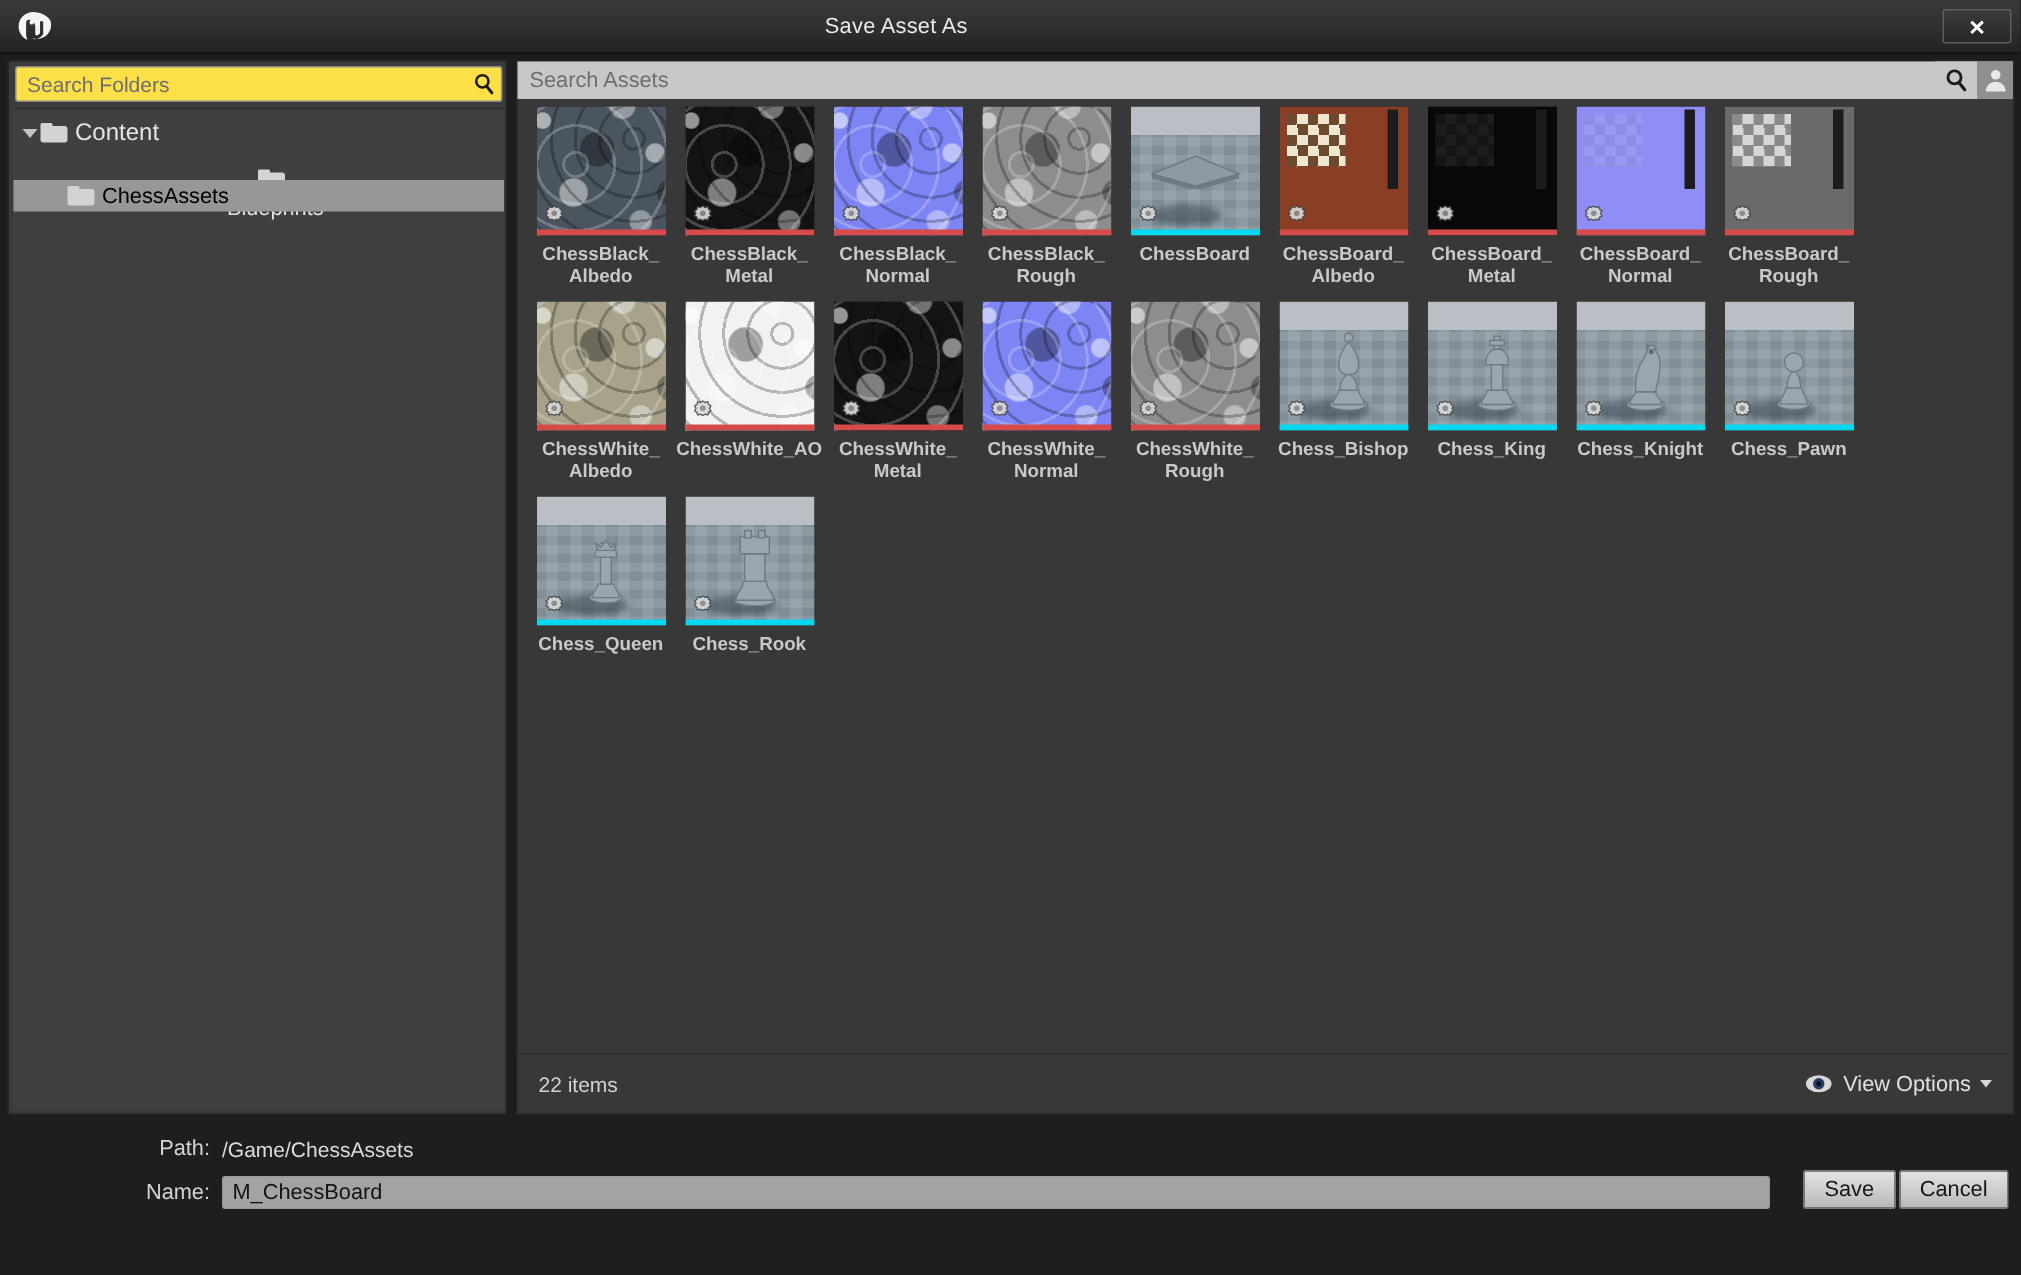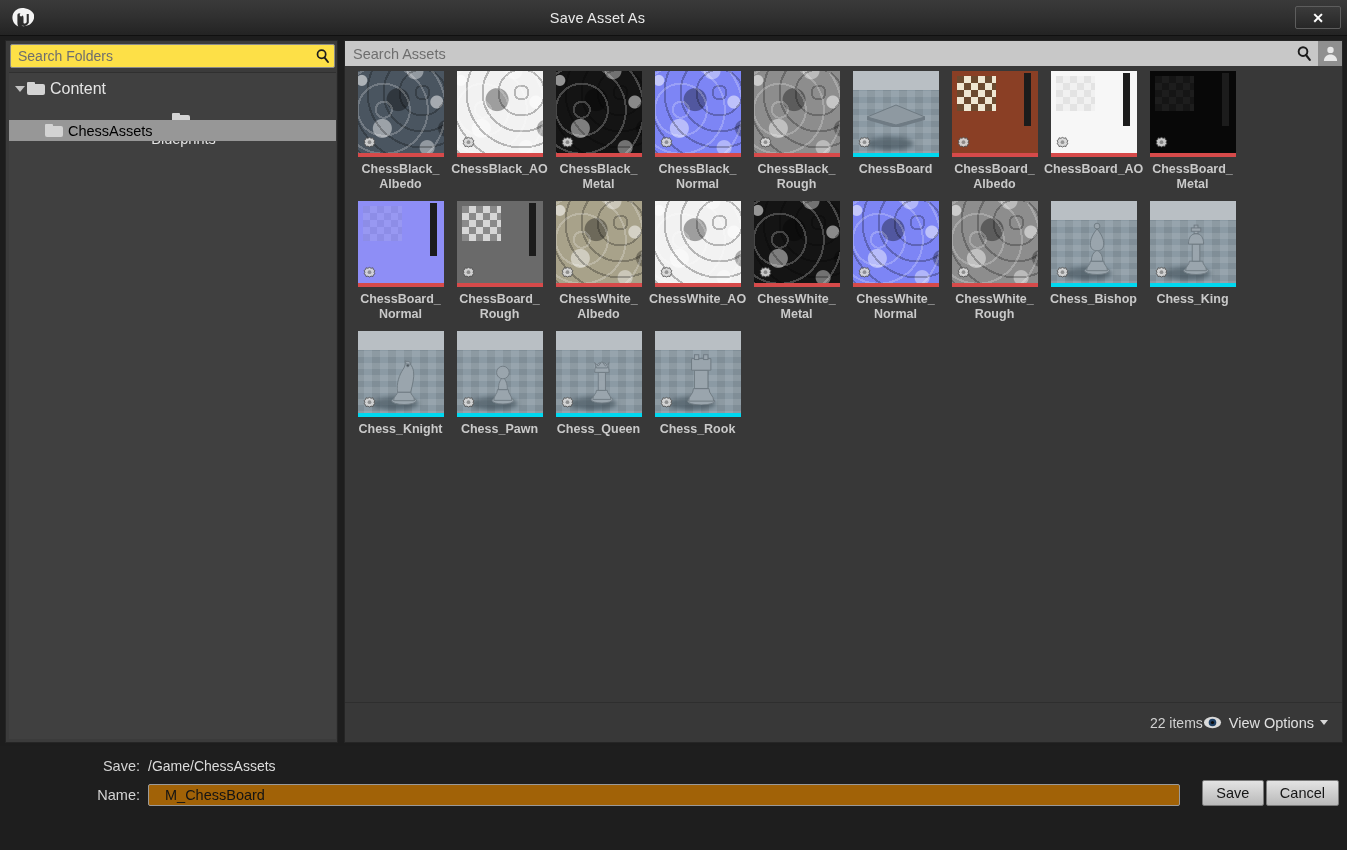--- a/index.html
+++ b/index.html
@@ -204,21 +204,21 @@
     background-image: repeating-conic-gradient(#d6d6d6 0% 25%, #8a8a8a 0% 50%);
   }
   .board-strip {
     position: absolute; right: 8%; top: 2%; width: 7px; height: 62%;
     background: #1c1c1c;
   }
 
   
   #status-bar {
     position: absolute; left: 0; bottom: 0; width: 997px; height: 40px;
-    display: flex; align-items: center; justify-content: flex-end;
+    display: flex; align-items: center; justify-content: space-between;
     padding: 0 14px; background: #383838;
     border-top: 1px solid #2e2e2e;
   }
   #item-count { color: #d2d2d2; font-size: 14px; }
   #view-options {
     display: flex; align-items: center; gap: 6px;
     color: #e0e0e0; font-size: 14.5px; cursor: pointer;
   }
   .eye-ic { width: 20px; height: 14px; display:flex; align-items:center; justify-content:center; }
   .caret { width: 0;height:0;border-left:4px solid transparent;border-right:4px solid transparent;border-top:5px solid #d8d8d8; }
@@ -234,22 +234,22 @@
   #name-row {
     position: absolute; left: 0; top: 38px; display: flex; align-items: center;
   }
   .form-label {
     width: 148px; text-align: right; padding-right: 8px;
     color: #d4d4d4; font-size: 14.5px;
   }
   #path-value { color: #dcdcdc; font-size: 14px; }
   #name-input {
     width: 1032px; height: 22px;
-    background: #a16207; border: 1px solid #9a9a9a; border-radius: 2px;
-    color: #141414; font-size: 14.5px; padding: 0 16px;
+    background: #a3a3a3; border: 1px solid #9a9a9a; border-radius: 2px;
+    color: #141414; font-size: 14.5px; padding: 0 6px;
     font-family: "Liberation Sans", sans-serif;
   }
   #btn-row {
     position: absolute; right: 8px; top: 34px; display: flex; gap: 2px;
   }
   .dlg-btn {
     min-width: 62px; height: 26px; padding: 0 13px;
     background: linear-gradient(to bottom,#e3e3e3,#b9b9b9);
     border: 1px solid #7a7a7a; border-radius: 2px;
     color: #161616; font-size: 14.5px; cursor: pointer;
@@ -331,35 +331,20 @@
                 </g>
                 <circle cx="10" cy="7.3" r="2.2" fill="#8f8f8f"></circle>
               </svg></div>
             <div class="type-bar" style="background: rgb(214, 74, 74);"></div>
           </div>
           <div class="asset-label">ChessBlack_
 Albedo</div>
         </div>
         <div class="asset">
           <div class="thumb-wrap">
-            <div class="thumb-img bg-ao-white">
-              <div class="tx-swirl"></div>
-            </div>
-            <div class="gear-ic"><svg width="17" height="17" viewBox="0 0 20 20">
-                <g fill="#d8d8d8" stroke="#4a4a4a" stroke-width="1">
-                  <path d="M10 1.6l1.9 1.1 2.1-.6.6 2.1 1.8 1.2-1.1 1.9 1.1 1.9-1.8 1.2-.6 2.1-2.1-.6L10 13l-1.9-1.1-2.1.6-.6-2.1-1.8-1.2L4.7 7.3 3.6 5.4l1.8-1.2.6-2.1 2.1.6z"></path>
-                </g>
-                <circle cx="10" cy="7.3" r="2.2" fill="#8f8f8f"></circle>
-              </svg></div>
-            <div class="type-bar" style="background: rgb(214, 74, 74);"></div>
-          </div>
-          <div class="asset-label">ChessBlack_AO</div>
-        </div>
-        <div class="asset">
-          <div class="thumb-wrap">
             <div class="thumb-img bg-metal">
               <div class="tx-swirl"></div>
             </div>
             <div class="gear-ic"><svg width="17" height="17" viewBox="0 0 20 20">
                 <g fill="#d8d8d8" stroke="#4a4a4a" stroke-width="1">
                   <path d="M10 1.6l1.9 1.1 2.1-.6.6 2.1 1.8 1.2-1.1 1.9 1.1 1.9-1.8 1.2-.6 2.1-2.1-.6L10 13l-1.9-1.1-2.1.6-.6-2.1-1.8-1.2L4.7 7.3 3.6 5.4l1.8-1.2.6-2.1 2.1.6z"></path>
                 </g>
                 <circle cx="10" cy="7.3" r="2.2" fill="#8f8f8f"></circle>
               </svg></div>
             <div class="type-bar" style="background: rgb(214, 74, 74);"></div>
@@ -428,36 +413,20 @@
             <div class="gear-ic"><svg width="17" height="17" viewBox="0 0 20 20">
                 <g fill="#d8d8d8" stroke="#4a4a4a" stroke-width="1">
                   <path d="M10 1.6l1.9 1.1 2.1-.6.6 2.1 1.8 1.2-1.1 1.9 1.1 1.9-1.8 1.2-.6 2.1-2.1-.6L10 13l-1.9-1.1-2.1.6-.6-2.1-1.8-1.2L4.7 7.3 3.6 5.4l1.8-1.2.6-2.1 2.1.6z"></path>
                 </g>
                 <circle cx="10" cy="7.3" r="2.2" fill="#8f8f8f"></circle>
               </svg></div>
             <div class="type-bar" style="background: rgb(214, 74, 74);"></div>
           </div>
           <div class="asset-label">ChessBoard_
 Albedo</div>
-        </div>
-        <div class="asset">
-          <div class="thumb-wrap">
-            <div class="thumb-img bg-board-ao">
-              <div class="checker gray" style="opacity: 0.18;"></div>
-              <div class="board-strip"></div>
-            </div>
-            <div class="gear-ic"><svg width="17" height="17" viewBox="0 0 20 20">
-                <g fill="#d8d8d8" stroke="#4a4a4a" stroke-width="1">
-                  <path d="M10 1.6l1.9 1.1 2.1-.6.6 2.1 1.8 1.2-1.1 1.9 1.1 1.9-1.8 1.2-.6 2.1-2.1-.6L10 13l-1.9-1.1-2.1.6-.6-2.1-1.8-1.2L4.7 7.3 3.6 5.4l1.8-1.2.6-2.1 2.1.6z"></path>
-                </g>
-                <circle cx="10" cy="7.3" r="2.2" fill="#8f8f8f"></circle>
-              </svg></div>
-            <div class="type-bar" style="background: rgb(214, 74, 74);"></div>
-          </div>
-          <div class="asset-label">ChessBoard_AO</div>
         </div>
         <div class="asset">
           <div class="thumb-wrap">
             <div class="thumb-img bg-board-metal">
               <div class="checker gray" style="opacity: 0.1;"></div>
               <div class="board-strip"></div>
             </div>
             <div class="gear-ic"><svg width="17" height="17" viewBox="0 0 20 20">
                 <g fill="#d8d8d8" stroke="#4a4a4a" stroke-width="1">
                   <path d="M10 1.6l1.9 1.1 2.1-.6.6 2.1 1.8 1.2-1.1 1.9 1.1 1.9-1.8 1.2-.6 2.1-2.1-.6L10 13l-1.9-1.1-2.1.6-.6-2.1-1.8-1.2L4.7 7.3 3.6 5.4l1.8-1.2.6-2.1 2.1.6z"></path>
@@ -746,21 +715,21 @@
             </svg>
         </span>
         <span>View Options</span>
         <span class="caret"></span>
       </div>
     </div>
   </div>
 
   <div id="bottom">
     <div id="path-row">
-      <div class="form-label">Save:</div>
+      <div class="form-label">Path:</div>
       <div id="path-value">/Game/ChessAssets</div>
     </div>
     <div id="name-row">
       <div class="form-label">Name:</div>
       <input id="name-input" type="text" value="M_ChessBoard" style="">
     </div>
     <div id="btn-row">
       <button class="dlg-btn">Save</button>
       <button class="dlg-btn">Cancel</button>
     </div>

